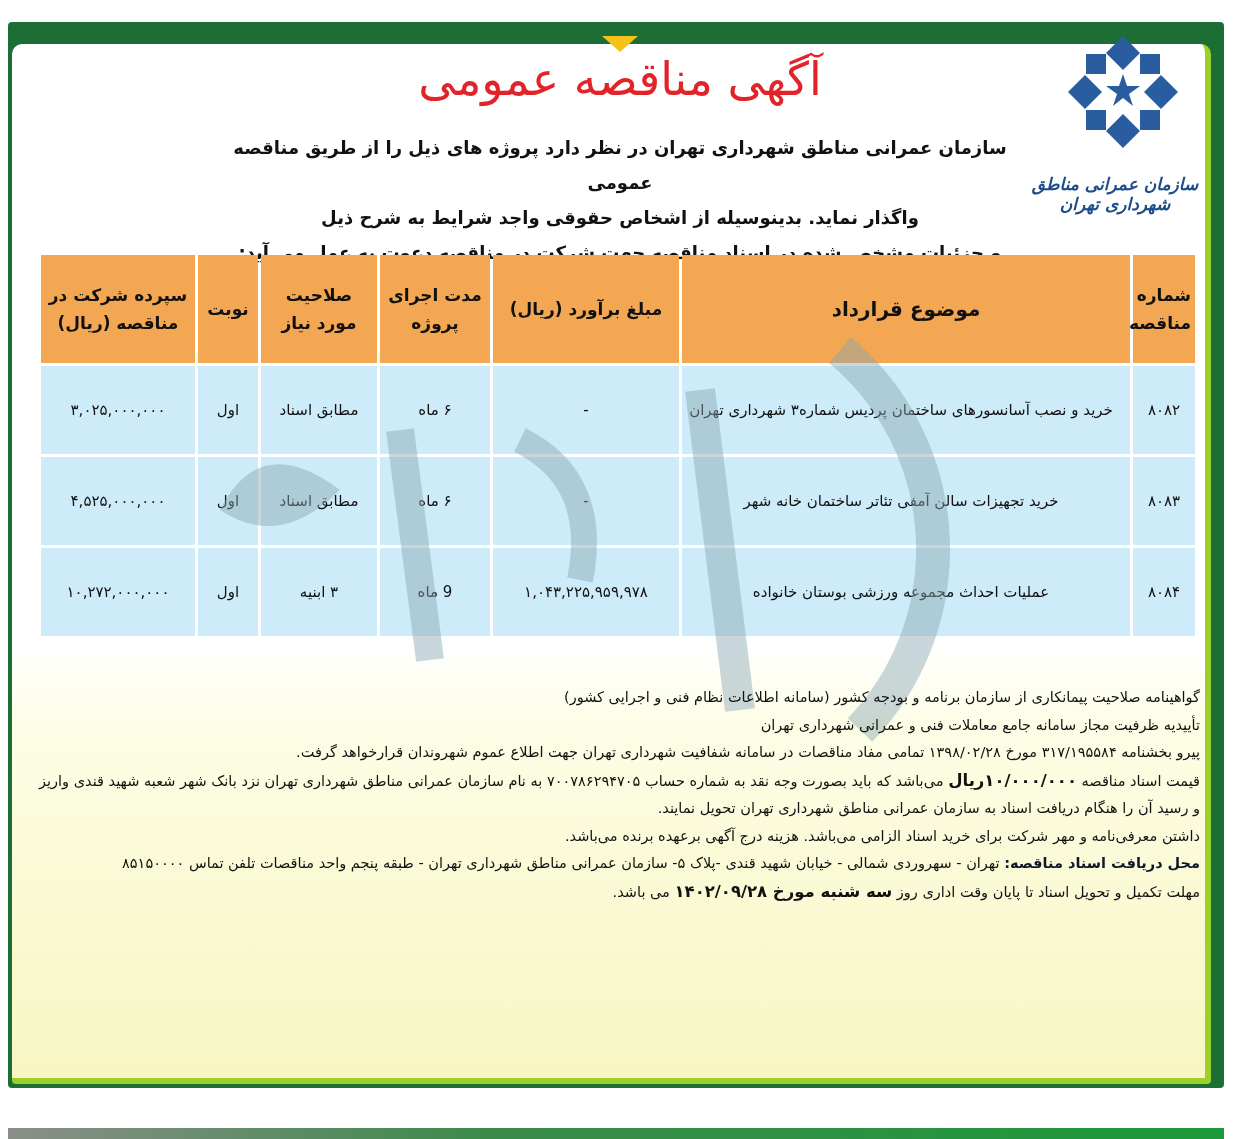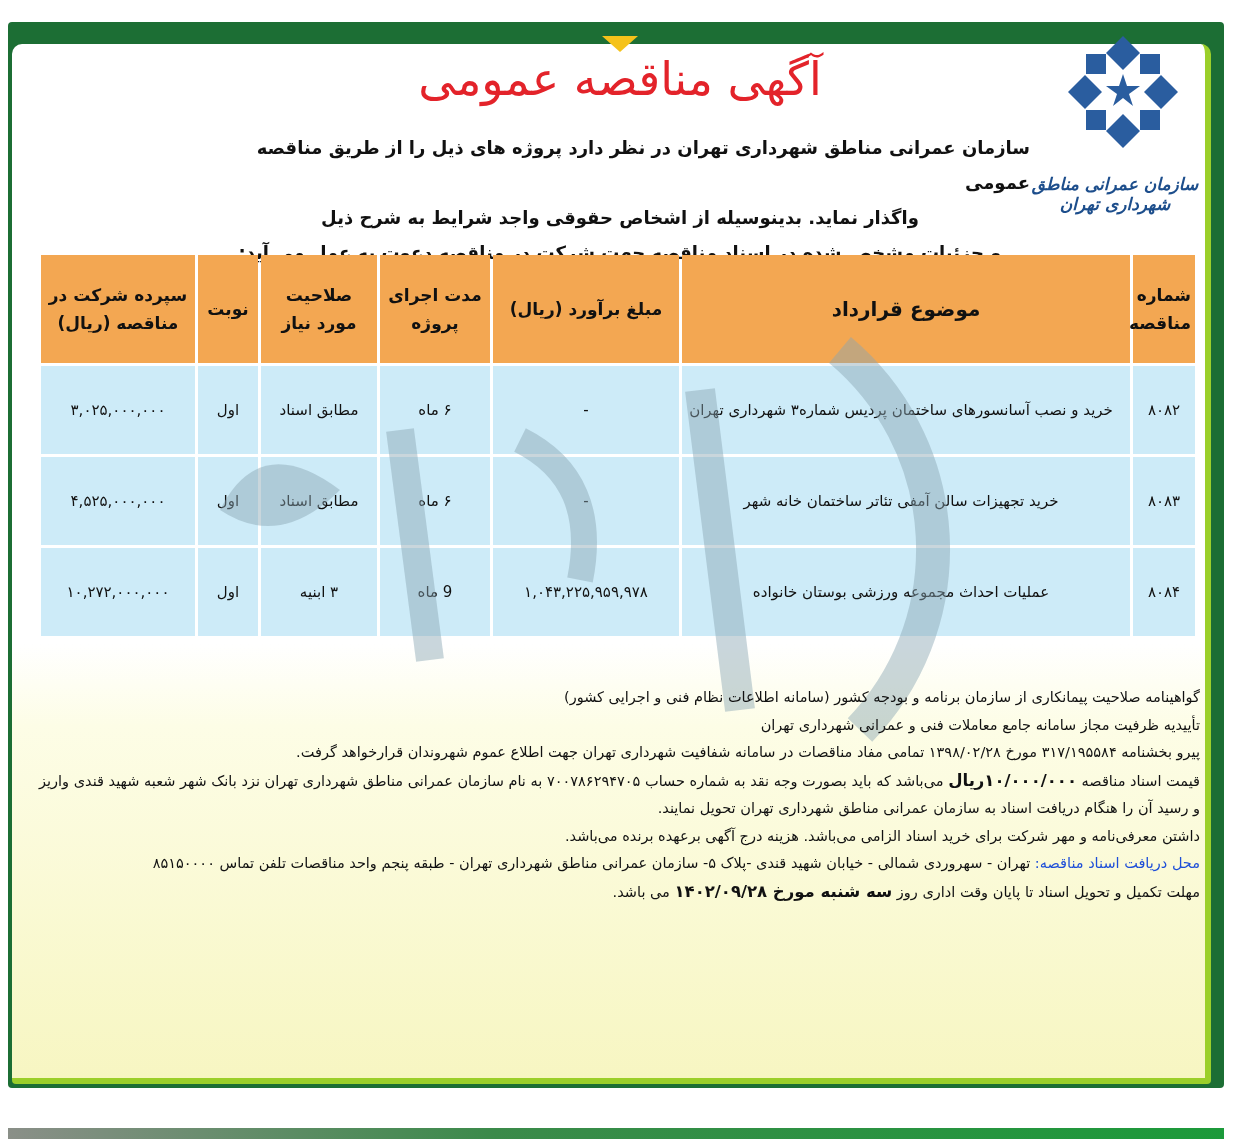--- a/index.html
+++ b/index.html
@@ -33,41 +33,41 @@
     .logo { position: absolute; left: 1020px; top: 36px; width: 205px; height: 170px; }
     .logo svg { display:block; margin: 0 auto; }
     .logo-text {
       position: absolute; left: 0; top: 138px; width: 190px; text-align: center; direction: rtl;
       font-family: "DejaVu Serif", serif; font-style: italic; font-size: 17px; color: #1d4e8c; font-weight: bold;
     }
     .intro {
       position: absolute; left: 210px; top: 130px; width: 820px; direction: rtl; text-align: center;
       font-weight: bold; font-size: 18px; line-height: 35px;
     }
-    .intro .l1 { text-align: right; }
+    .intro .l1 { text-align: center; }
     table.tender {
       position: absolute; left: 38px; top: 252px; width: 1160px; border-collapse: separate; border-spacing: 3px;
       direction: rtl; table-layout: fixed;
     }
     table.tender th {
       background: #f3a752; font-weight: bold; font-size: 17px; height: 108px; text-align: center;
       line-height: 28px; padding: 0 4px;
     }
     table.tender td {
       background: #cdebf8; font-size: 15px; text-align: center; height: 88px; padding: 0 4px;
     }
     table.tender td.subject { text-align: center; padding-right: 14px; line-height: 26px; }
     .watermark { position:absolute; left:100px; top:330px; width:1000px; height:420px; pointer-events:none; opacity:.45; }
     .body-text {
       position: absolute; left: 36px; top: 684px; width: 1164px; direction: rtl; text-align: right;
       font-size: 14.5px; line-height: 27.5px;
     }
     .body-text p { margin: 0; }
     .b { font-weight: bold; font-size: 16.5px; }
-    .red { color: #1d4ed8; font-weight: normal; }
+    .red { color: #0f172a; font-weight: bold; }
   </style>
 </head>
 <body>
 
 <div class="frame"></div>
 <div class="inner"></div>
 <div class="notch"></div>
 
 <div class="title">آگهی مناقصه عمومی</div>
 

